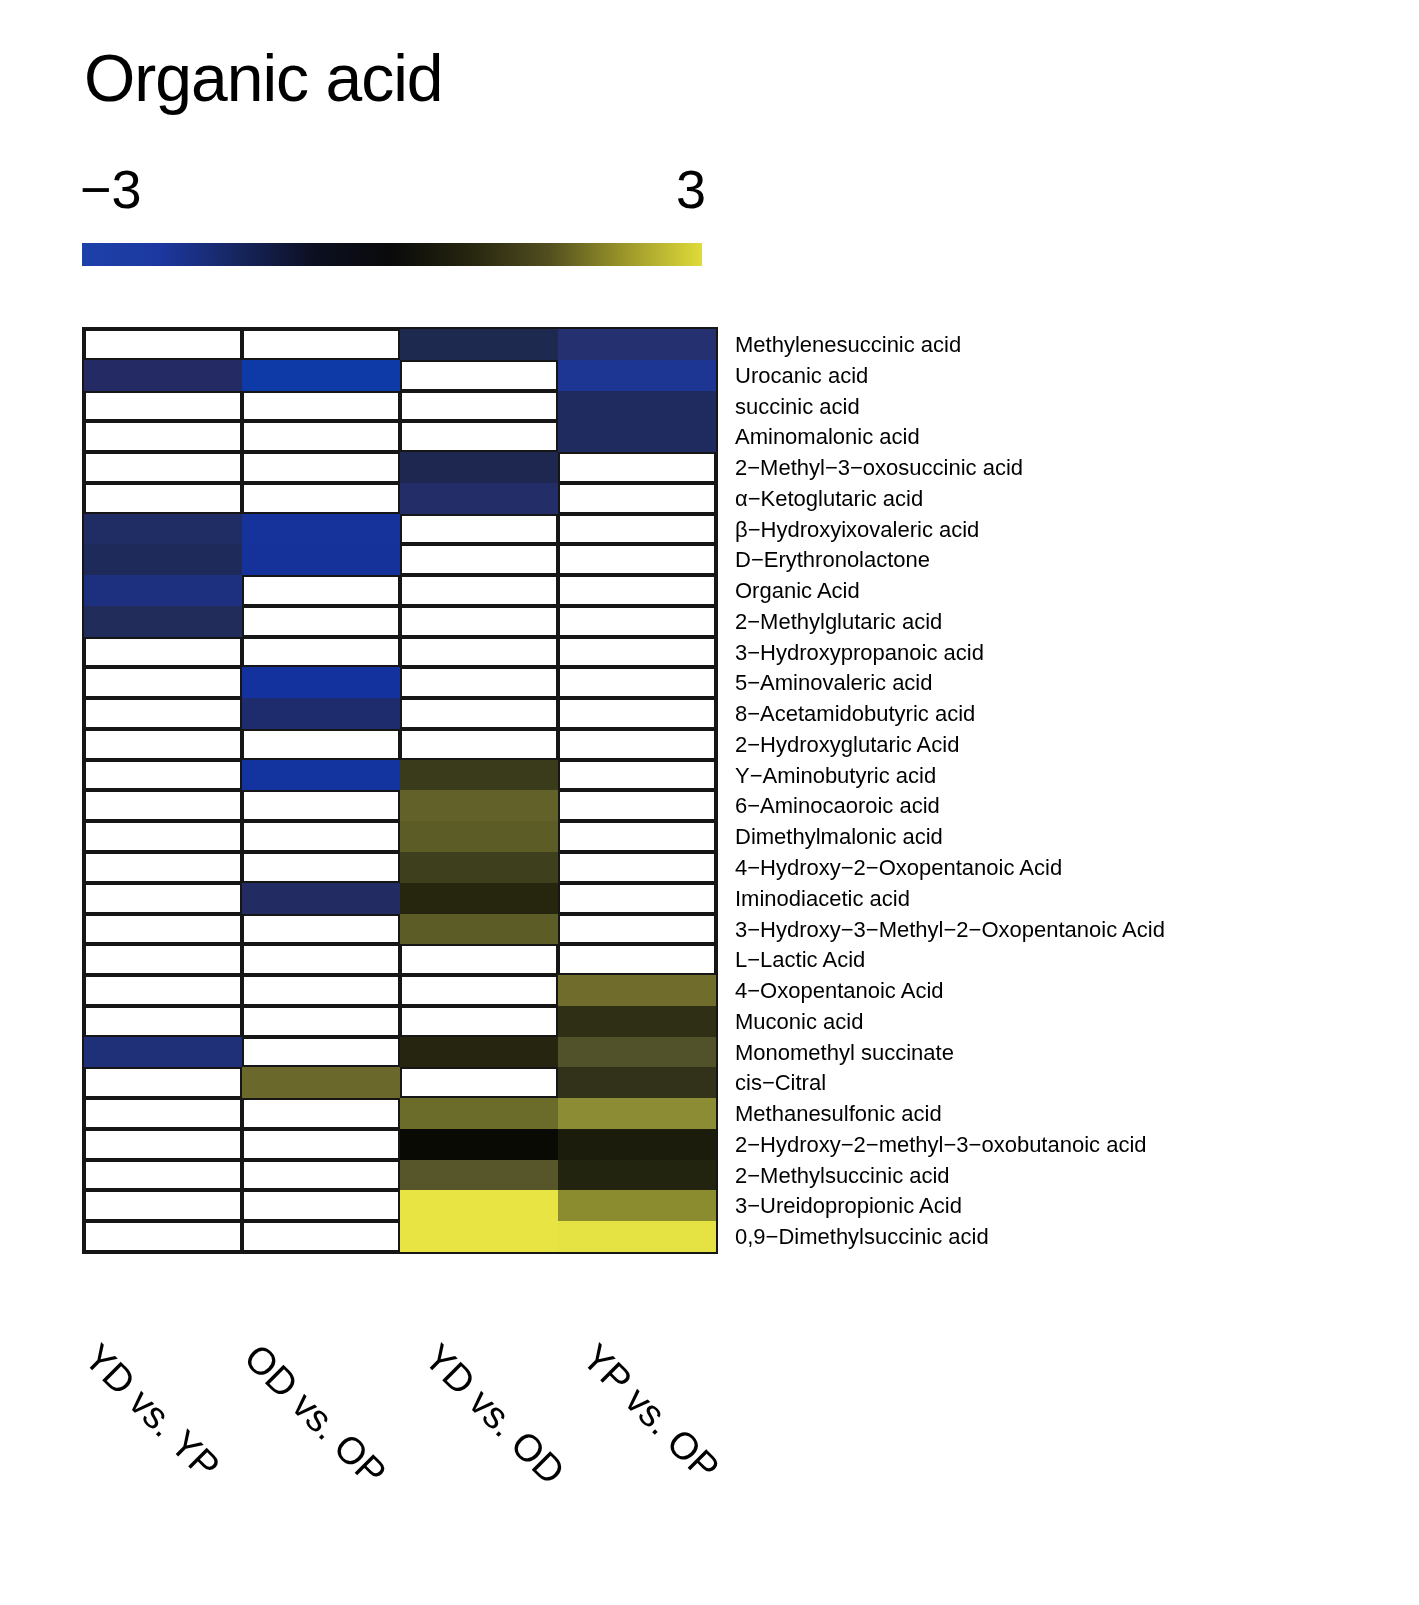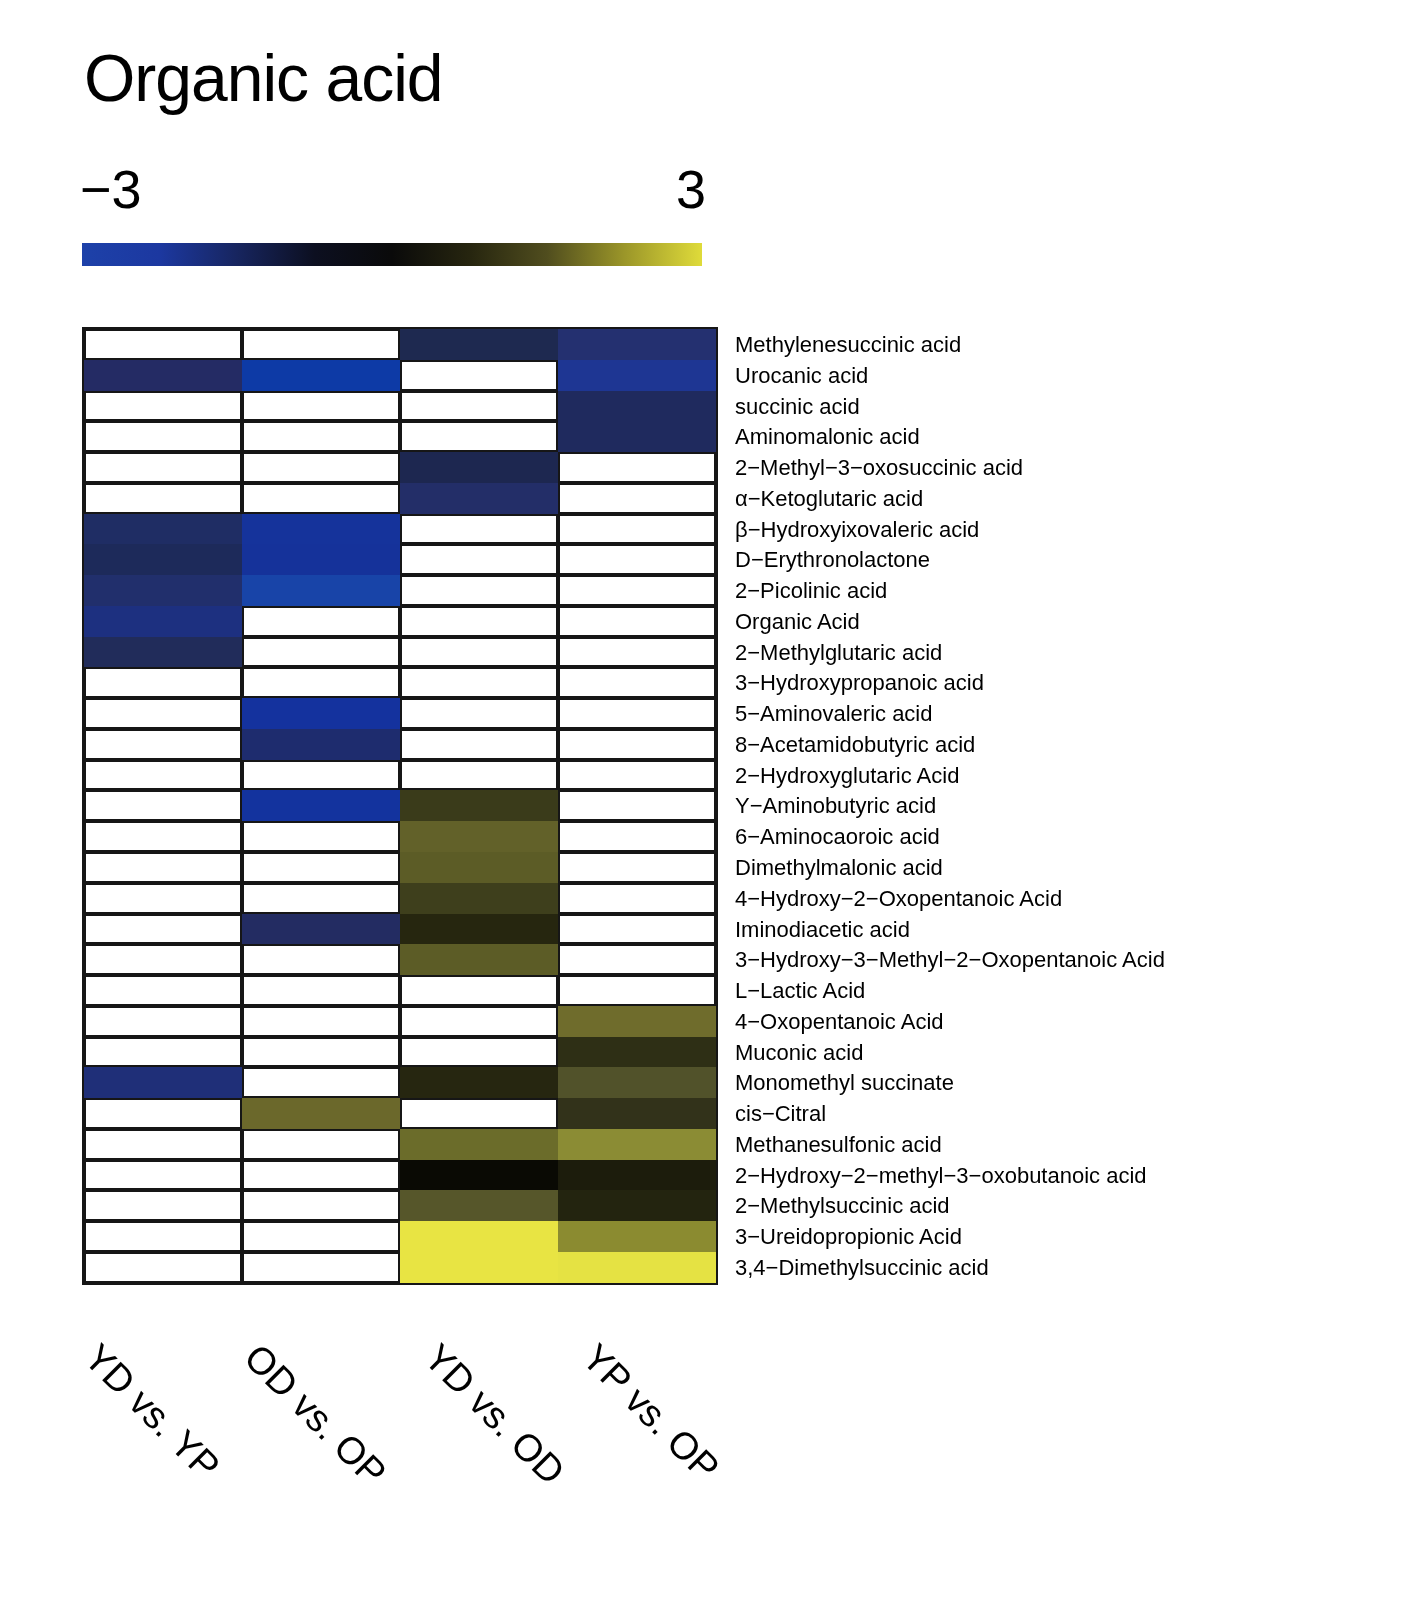--- a/index.html
+++ b/index.html
@@ -122,29 +122,20 @@
       <div class="hm-row">
         <div class="hm-cell filled" style="background: rgb(29, 42, 90);"></div>
         <div class="hm-cell filled" style="background: rgb(21, 50, 154);"></div>
         <div class="hm-cell"></div>
         <div class="hm-cell"></div>
       </div>
       <div class="hm-label">D−Erythronolactone</div>
     </div>
     <div class="row-wrap">
       <div class="hm-row">
-        <div class="hm-cell filled" style="background: rgb(33, 47, 108);"></div>
-        <div class="hm-cell filled" style="background: rgb(24, 68, 168);"></div>
-        <div class="hm-cell"></div>
-        <div class="hm-cell"></div>
-      </div>
-      <div class="hm-label">2−Picolinic acid</div>
-    </div>
-    <div class="row-wrap">
-      <div class="hm-row">
         <div class="hm-cell filled" style="background: rgb(29, 48, 128);"></div>
         <div class="hm-cell"></div>
         <div class="hm-cell"></div>
         <div class="hm-cell"></div>
       </div>
       <div class="hm-label">Organic Acid</div>
     </div>
     <div class="row-wrap">
       <div class="hm-row">
         <div class="hm-cell filled" style="background: rgb(33, 44, 90);"></div>
@@ -325,21 +316,21 @@
       </div>
       <div class="hm-label">3−Ureidopropionic Acid</div>
     </div>
     <div class="row-wrap">
       <div class="hm-row">
         <div class="hm-cell"></div>
         <div class="hm-cell"></div>
         <div class="hm-cell filled" style="background: rgb(232, 228, 67);"></div>
         <div class="hm-cell filled" style="background: rgb(229, 226, 67);"></div>
       </div>
-      <div class="hm-label">3,4−Dimethylsuccinic acid</div>
+      <div class="hm-label">0,9−Dimethylsuccinic acid</div>
     </div>
   </div>
 
 <div class="col-labels">
     <div class="col-label">YD vs. YP</div>
     <div class="col-label">OD vs. OP</div>
     <div class="col-label">YD vs. OD</div>
     <div class="col-label">YP vs. OP</div>
   </div>
 

